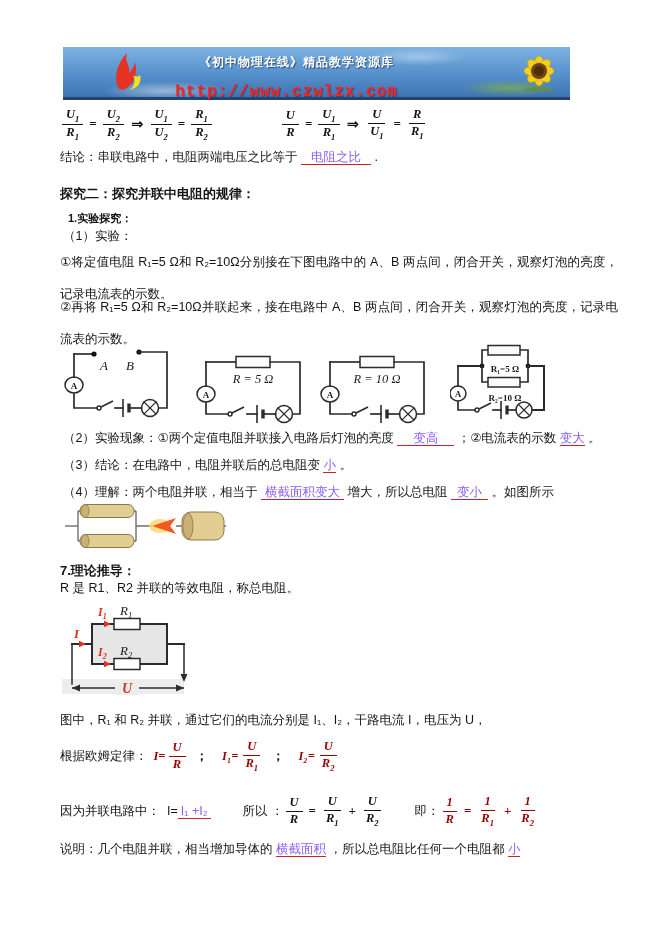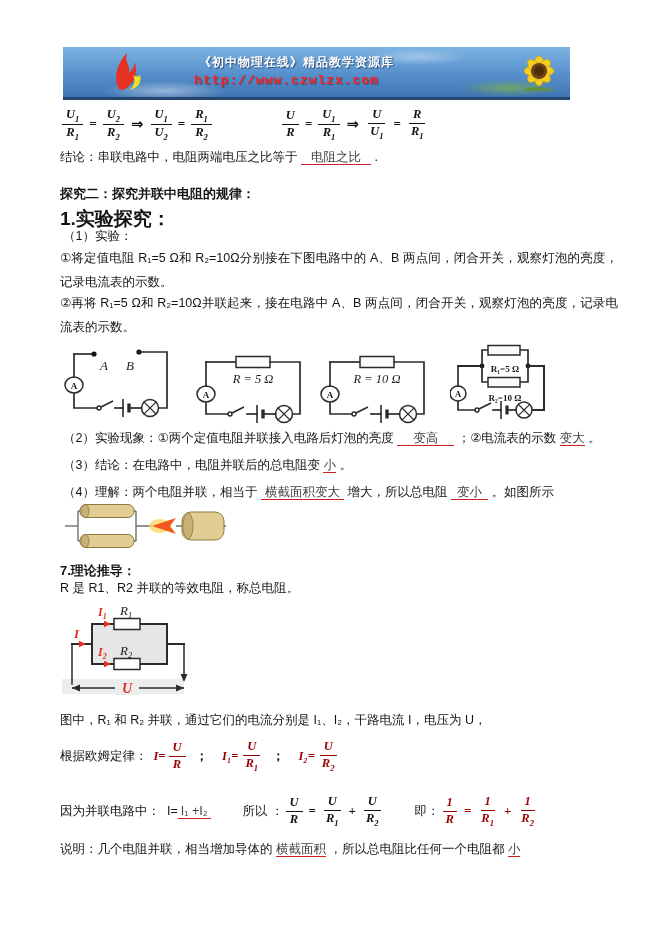--- a/index.html
+++ b/index.html
@@ -4,43 +4,43 @@
 <style>
   html,body{margin:0;padding:0;}
   body{
     width:661px;height:935px;position:relative;background:#ffffff;
     font-family:"Liberation Sans","DejaVu Sans",sans-serif;
     font-size:12.5px;color:#141414;overflow:hidden;
   }
   .abs{position:absolute;}
   .row{display:flex;align-items:center;white-space:nowrap;}
   .bold{font-weight:bold;margin-top:8px;}
-  .para{width:558px;line-height:24px;text-align:justify;}
+  .para{width:558px;line-height:32px;text-align:justify;}
   .ln{line-height:19px;white-space:nowrap;}
-  .ans{color:#404040;border-bottom:1px solid #cc2222;}
+  .ans{color:#8b5cf6;border-bottom:1px solid #cc2222;}
   .dred{color:#990000;font-weight:bold;}
 
   
   .banner{
     left:63px;top:47px;width:507px;height:50px;
     background:
       radial-gradient(ellipse 70px 12px at 88% 82%, rgba(120,170,90,.85), rgba(120,170,90,0) 70%),
       radial-gradient(ellipse 90px 14px at 20% 88%, rgba(255,255,255,.45), rgba(255,255,255,0) 70%),
       radial-gradient(ellipse 70px 12px at 70% 20%, rgba(255,255,255,.35), rgba(255,255,255,0) 70%),
       linear-gradient(180deg,#7cb3e2 0%,#5690cc 55%,#3e74b2 100%);
     border-bottom:3px solid #23456f;
   }
   .banner-title{
     position:absolute;left:0;right:40px;top:7px;text-align:center;
     color:#ffffff;font-weight:bold;font-size:12px;letter-spacing:1px;
     text-shadow:1px 1px 1px #2a4a75;
   }
   .banner-url{
-    position:absolute;left:0;right:60px;top:26px;text-align:center;
-    color:#ff2020;font-weight:bold;font-size:13px;letter-spacing:1px;
+    position:absolute;left:0;right:60px;top:36px;text-align:center;
+    color:#ff2020;font-weight:bold;font-size:16px;letter-spacing:1px;
     font-family:"Liberation Mono","DejaVu Sans Mono",monospace;
     text-shadow:1px 1px 1px rgba(0,0,0,.35);
   }
   .logo{position:absolute;left:42px;top:2px;}
   .sunflower{position:absolute;right:8px;top:2px;}
 
   
   .frac{
     display:inline-flex;flex-direction:column;align-items:center;
     vertical-align:middle;line-height:1.08;margin:0 2px;
@@ -134,21 +134,21 @@
     </span>
 </div>
 
 <div class="abs ln" style="left:60px;top:148px;">
   <span>结论：串联电路中，电阻两端电压之比等于</span>
   <span class="ans" style="padding:0 10px;">电阻之比</span>
   <span>.</span>
 </div>
 
 <div class="abs ln bold" style="left:60px;top:176px;font-size:13px;">探究二：探究并联中电阻的规律：</div>
-<div class="abs ln bold" style="left:60px;top:201px;font-size:19px;">1.实验探究：</div>
+<div class="abs ln bold" style="left:68px;top:201px;font-size:11px;">1.实验探究：</div>
 <div class="abs ln" style="left:63px;top:227px;">（1）实验：</div>
 
 <div class="abs para" style="left:60px;top:246px;">①将定值电阻 R₁=5 Ω和 R₂=10Ω分别接在下图电路中的 A、B 两点间，闭合开关，观察灯泡的亮度，记录电流表的示数。</div>
 <div class="abs para" style="left:60px;top:291px;">②再将 R₁=5 Ω和 R₂=10Ω并联起来，接在电路中 A、B 两点间，闭合开关，观察灯泡的亮度，记录电流表的示数。</div>
 
 <svg class="abs" style="left:62px;top:340px;" width="120" height="86" viewBox="0 0 120 86">
   <path class="wire" d="M12 14 H32"></path>
   <circle class="dot" cx="32" cy="14" r="2.6"></circle>
   <text class="lbl" x="38" y="30" font-size="13">A</text>
   <circle class="dot" cx="77" cy="12" r="2.6"></circle>

